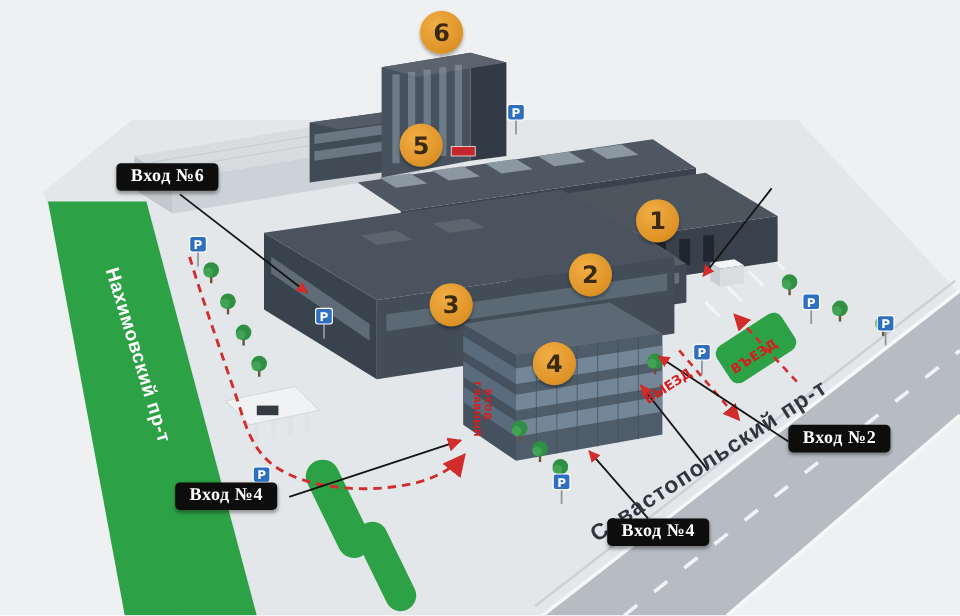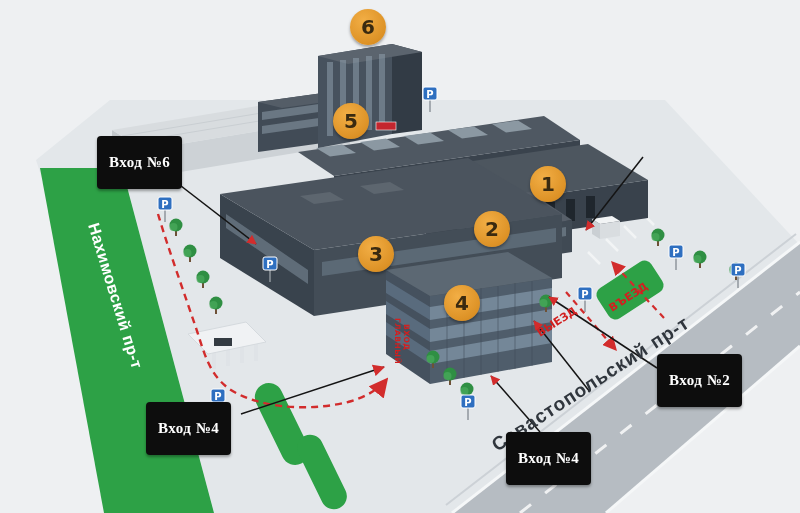--- a/index.html
+++ b/index.html
@@ -7,21 +7,21 @@
   .stage{position:relative;width:800px;height:513px;background:#eef0f2;overflow:hidden;
          font-family:"Liberation Sans","DejaVu Sans",sans-serif}
   .stage svg{position:absolute;left:0;top:0}
   .marker{position:absolute;width:36px;height:36px;border-radius:50%;
           background:radial-gradient(circle at 38% 32%,#f2ae45,#dd9226 70%,#c97f1a);
           color:#3a2a10;font-weight:bold;font-size:20px;display:flex;align-items:center;justify-content:center;
           transform:translate(-50%,-50%);box-shadow:0 2px 3px rgba(0,0,0,.35);
           font-family:"DejaVu Sans",sans-serif}
   .entrance-label{position:absolute;background:#0d0d0d;color:#fff;
           font-family:"Liberation Serif","DejaVu Serif",serif;font-weight:bold;font-size:15px;
-          padding:18px 12px;border-radius:4px;white-space:nowrap;
+          padding:3px 12px;border-radius:4px;white-space:nowrap;
           box-shadow:0 2px 3px rgba(0,0,0,.35);letter-spacing:.5px}
 </style>
 </head>
 <body>
 
 <div class="stage">
 <svg width="800" height="513" viewBox="0 0 800 513">
   <defs>
     <marker id="arr" viewBox="0 0 10 10" refX="9" refY="5" markerWidth="6.5" markerHeight="6.5" orient="auto">
       <path d="M0,0 L10,5 L0,10 Z" fill="#d22c2c"></path>

